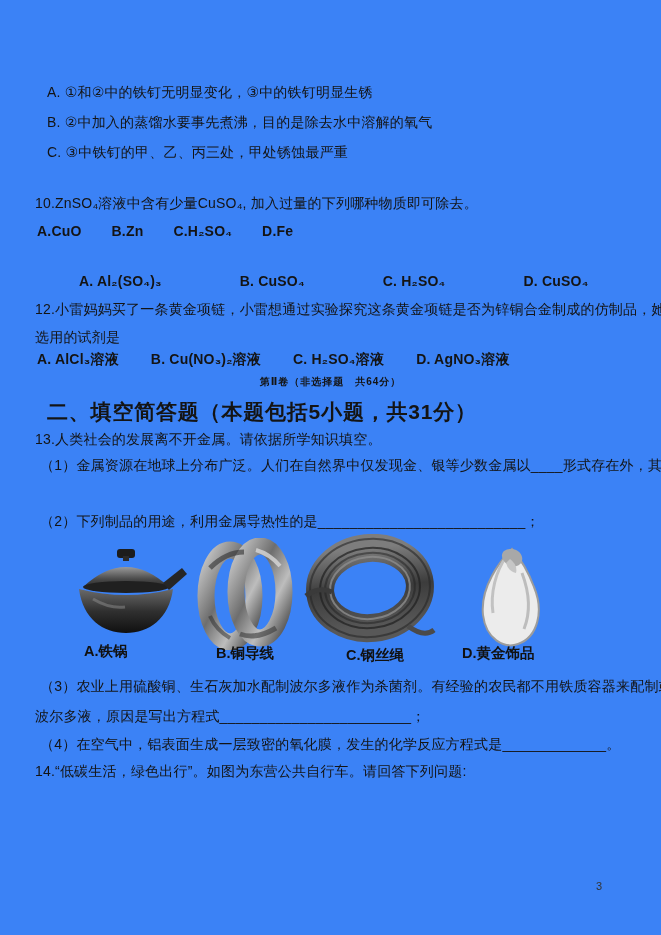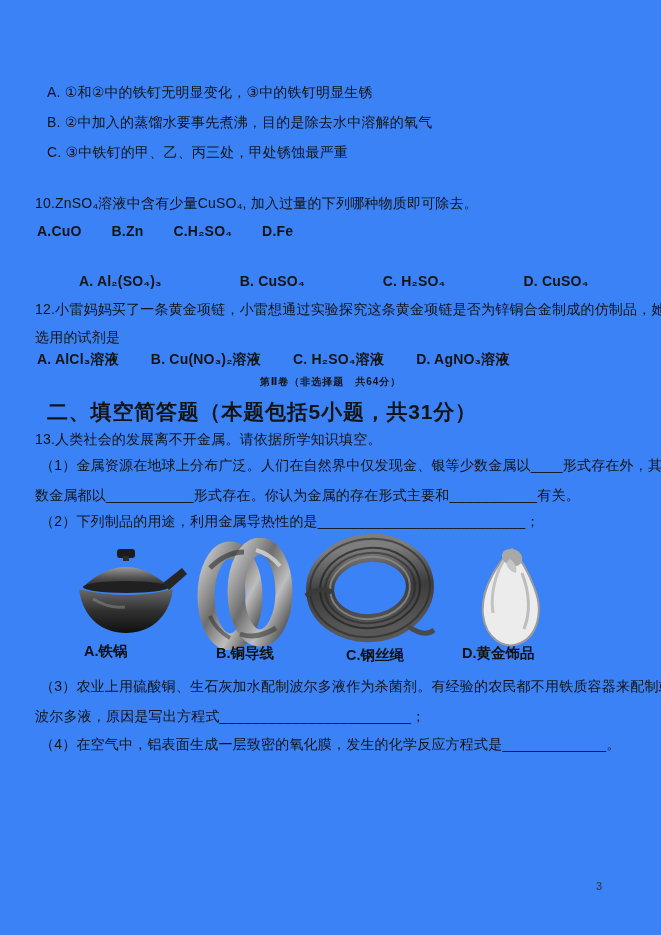--- a/index.html
+++ b/index.html
@@ -75,21 +75,20 @@
     <span>C. H₂SO₄溶液</span>
     <span>D. AgNO₃溶液</span>
   </div>
 
   <div class="line center-head" style="top:372px">第Ⅱ卷（非选择题　共64分）</div>
 
   <div class="line sec-head" style="left:47px;top:402px">二、填空简答题（本题包括5小题，共31分）</div>
 
   <div class="line" style="left:35px;top:429px">13.人类社会的发展离不开金属。请依据所学知识填空。</div>
   <div class="line" style="left:40px;top:455px">（1）金属资源在地球上分布广泛。人们在自然界中仅发现金、银等少数金属以____形式存在外，其余大多</div>
-  <div class="line" style="left:35px;top:485px">数金属都以___________形式存在。你认为金属的存在形式主要和___________有关。</div>
   <div class="line" style="left:40px;top:511px">（2）下列制品的用途，利用金属导热性的是__________________________；</div>
 
   <div class="figure-box" style="left:65px;top:543px;width:122px;height:98px">
     <svg width="122" height="98" viewBox="0 0 122 98">
       <defs>
         <linearGradient id="lidG" x1="0" y1="0" x2="0" y2="1">
           <stop offset="0" stop-color="#9a9a9a"></stop>
             <stop offset="0.6" stop-color="#4a4a4a"></stop>
             <stop offset="1" stop-color="#2b2b2b"></stop>
         </linearGradient>
@@ -158,16 +157,17 @@
 
   <div class="fig-label" style="left:84px;top:642px">A.铁锅</div>
   <div class="fig-label" style="left:216px;top:644px">B.铜导线</div>
   <div class="fig-label" style="left:346px;top:646px">C.钢丝绳</div>
   <div class="fig-label" style="left:462px;top:644px">D.黄金饰品</div>
 
   <div class="line" style="left:40px;top:676px">（3）农业上用硫酸铜、生石灰加水配制波尔多液作为杀菌剂。有经验的农民都不用铁质容器来配制或盛放</div>
   <div class="line" style="left:35px;top:706px">波尔多液，原因是写出方程式________________________；</div>
   <div class="line" style="left:40px;top:734px">（4）在空气中，铝表面生成一层致密的氧化膜，发生的化学反应方程式是_____________。</div>
 
+  <div class="line" style="left:35px;top:761px">14.“低碳生活，绿色出行”。如图为东营公共自行车。请回答下列问题:</div>
 
   <div class="page-num" style="left:596px;top:880px">3</div>
 
 </div>
 
 </body></html>

